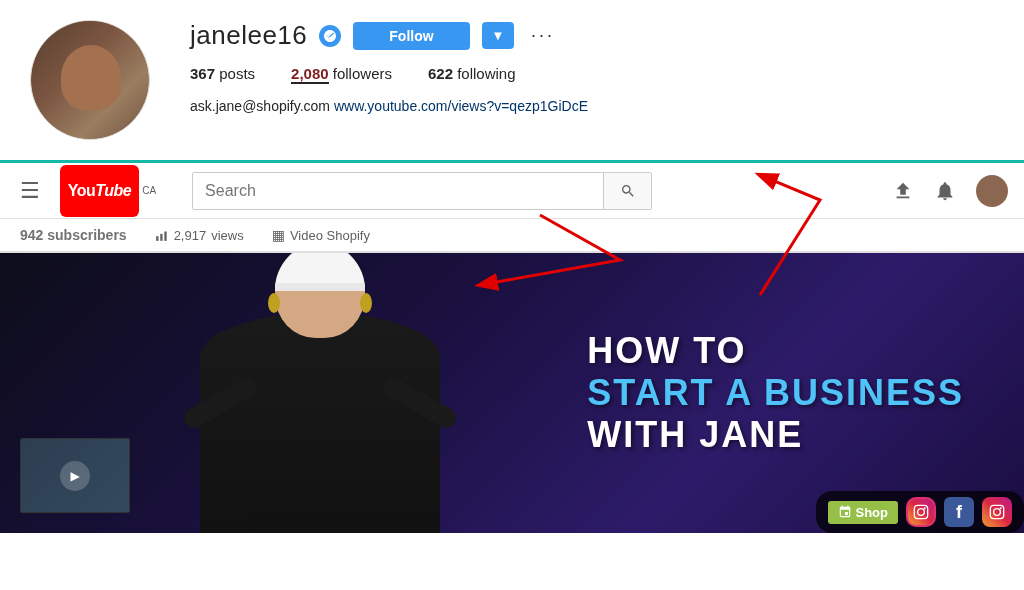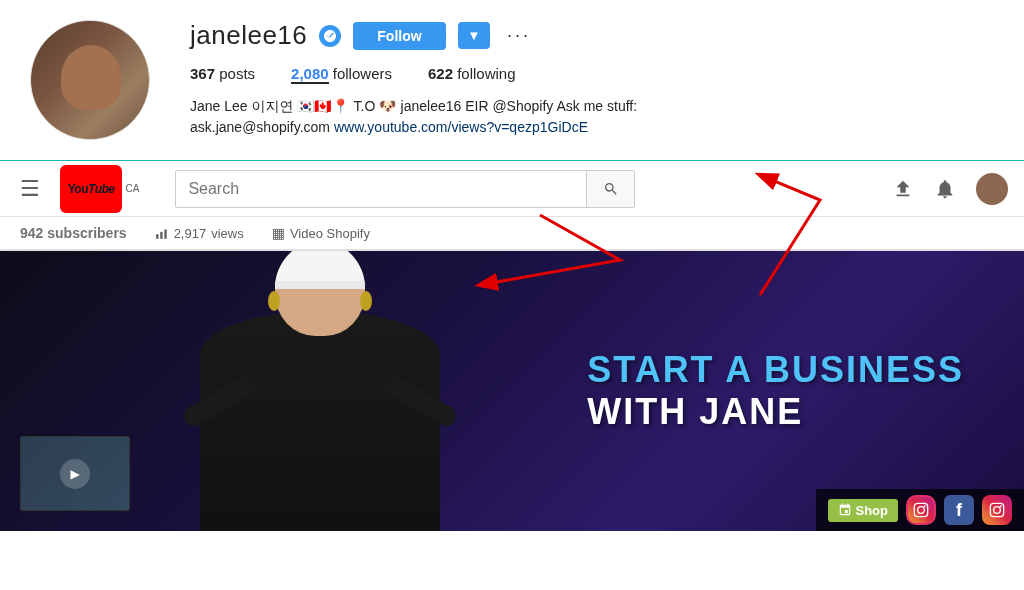--- a/index.html
+++ b/index.html
@@ -2,21 +2,21 @@
 <html><head>
   <meta charset="utf-8">
   <style>
     * { margin: 0; padding: 0; box-sizing: border-box; }
     body { width: 1024px; height: 590px; overflow: hidden; font-family: -apple-system, BlinkMacSystemFont, 'Segoe UI', Arial, sans-serif; background: #fff; }
 
     
     .instagram-section {
       background: #fff;
       padding: 20px 30px 20px 30px;
-      border-bottom: 1px solid #14b8a6;
+      border-bottom: 3px solid #14b8a6;
       position: relative;
     }
     .ig-profile {
       display: flex;
       align-items: flex-start;
       gap: 40px;
     }
     .ig-avatar-wrap {
       width: 120px;
       height: 120px;
@@ -68,21 +68,21 @@
       border-radius: 50%;
       display: inline-flex; align-items: center; justify-content: center;
       flex-shrink: 0;
     }
     .ig-verified svg { width: 12px; height: 12px; }
     .ig-follow-btn {
       background: #3897f0;
       color: #fff;
       border: none;
       border-radius: 4px;
-      padding: 6px 24px;
+      padding: 6px 36px;
       font-size: 14px;
       font-weight: 600;
       cursor: pointer;
     }
     .ig-dropdown-btn {
       background: #3897f0;
       color: #fff;
       border: none;
       border-radius: 4px;
       padding: 6px 10px;
@@ -98,21 +98,21 @@
       letter-spacing: 2px;
       padding: 0 4px;
     }
     .ig-stats {
       display: flex;
       gap: 36px;
       margin-bottom: 14px;
     }
     .ig-stat { font-size: 15px; color: #262626; text-align: right; }
     .ig-stat-count { font-weight: 700; }
-    .ig-stat-followers .ig-stat-count { color: #3b82f6; border-bottom: 2px solid #262626; }
+    .ig-stat-followers .ig-stat-count { color: #7f1d1d; border-bottom: 2px solid #262626; }
     .ig-bio {
       font-size: 14px;
       color: #262626;
       line-height: 1.5;
       max-width: 520px;
     }
     .ig-bio a { color: #003569; text-decoration: none; }
 
     
     .youtube-section {
@@ -129,22 +129,22 @@
     }
     .yt-hamburger { font-size: 18px; color: #606060; cursor: pointer; padding: 4px; }
     .yt-logo {
       display: flex; align-items: center; gap: 2px;
       cursor: pointer;
     }
     .yt-logo-box {
       background: #ff0000;
       border-radius: 6px;
       padding: 17px 8px;
-      color: #0f172a;
-      font-size: 12px;
+      color: #ffffff;
+      font-size: 16px;
       font-weight: 900;
       letter-spacing: -0.5px;
     }
     .yt-logo-ca {
       font-size: 10px;
       color: #606060;
       vertical-align: super;
       margin-left: 1px;
     }
     .yt-search-wrap {
@@ -245,20 +245,21 @@
     }
 
     
     .yt-social-bar {
       position: absolute;
       right: 0; bottom: 0;
       display: flex; align-items: center;
       background: rgba(0,0,0,0.7);
       padding: 6px 12px;
       gap: 8px;
+      border-radius: 16px;
     }
     .shop-btn {
       background: #96bf48;
       color: #fff;
       border: none; border-radius: 3px;
       padding: 4px 10px;
       font-size: 13px; font-weight: 600;
       cursor: pointer;
       display: flex; align-items: center; gap: 4px;
     }
@@ -311,21 +312,20 @@
         <div class="ig-stat ig-stat-followers">
           <span class="ig-stat-count">2,080</span>
           <span>followers</span>
         </div>
         <div class="ig-stat">
           <span class="ig-stat-count">622</span>
           <span>following</span>
         </div>
       </div>
       <div class="ig-bio">
-        <div>Jane Lee 이지연 🇰🇷🇨🇦📍 T.O 🐶 janelee16 EIR @Shopify Ask me stuff:</div>
         <div>
           <span>ask.jane@shopify.com</span>
           <a>www.youtube.com/views?v=qezp1GiDcE</a>
         </div>
       </div>
     </div>
   </div>
 </div>
 
 <div class="youtube-section">
@@ -399,20 +399,21 @@
     <div style="position:absolute;bottom:220px;right:calc(50% - 52px);width:12px;height:20px;background:#c0a020;border-radius:50%;"></div>
   </div>
 
   <div class="yt-preview-thumb">
     <div style="width:100%;height:100%;background:linear-gradient(135deg,#2c3e50,#34495e);display:flex;align-items:center;justify-content:center;">
       <div style="width:30px;height:30px;background:rgba(255,255,255,0.2);border-radius:50%;display:flex;align-items:center;justify-content:center;color:white;font-size:12px;">▶</div>
     </div>
   </div>
 
   <div class="yt-banner-text">
+    <div class="banner-line1">HOW TO</div>
     <div class="banner-line2">
       <span>START A </span><span style="color:#4fc3f7;">BUSINESS</span>
     </div>
     <div class="banner-line3">WITH JANE</div>
   </div>
 
   <div class="yt-social-bar">
     <button class="shop-btn">
       <svg width="14" height="14" viewBox="0 0 24 24" fill="white">
           <path d="M17 12h-5v5h5v-5zM16 1v2H8V1H6v2H5c-1.11 0-1.99.9-1.99 2L3 19c0 1.1.89 2 2 2h14c1.1 0 2-.9 2-2V5c0-1.1-.9-2-2-2h-1V1h-2zm3 18H5V8h14v11z"></path>

